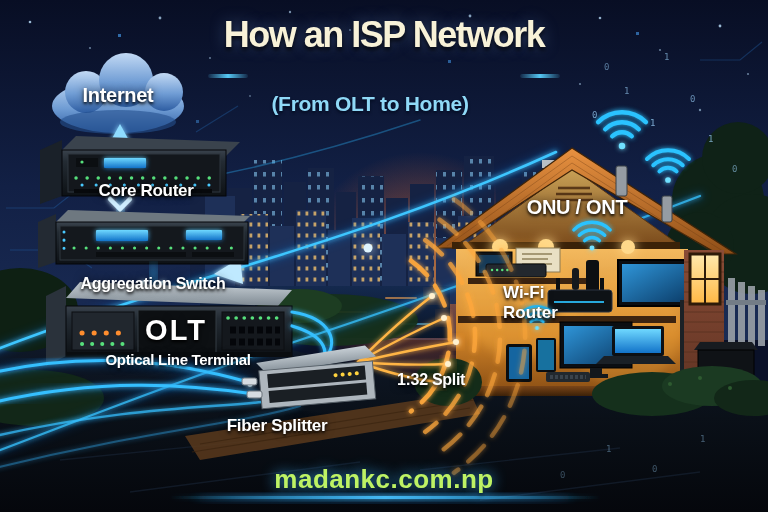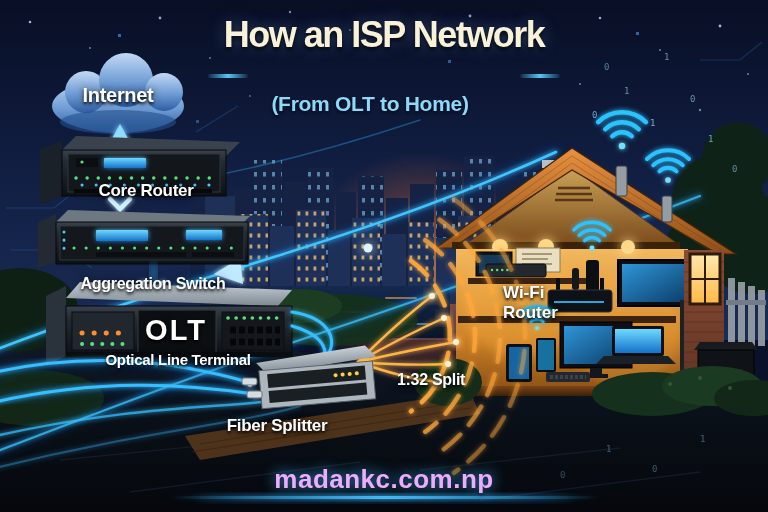--- a/index.html
+++ b/index.html
@@ -9,21 +9,21 @@
   .lbl{position:absolute;transform:translateX(-50%);white-space:nowrap;font-weight:bold;color:#fff;
        text-shadow:0 2px 3px rgba(0,0,0,.9),0 0 8px rgba(0,0,0,.55);z-index:6;letter-spacing:-.3px;}
   .t1{font-size:36px;letter-spacing:-1.5px;color:#f8f2d8;
       text-shadow:0 3px 4px rgba(0,0,0,.8),0 0 16px rgba(140,180,255,.35);}
   .t2{font-size:32px;letter-spacing:-1px;color:#41bdf3;
       text-shadow:0 3px 4px rgba(0,10,30,.85),0 0 16px rgba(60,190,255,.55);}
   .t3{font-size:21px;color:#8fd9f7;text-shadow:0 2px 3px rgba(0,10,30,.9);}
   .dash{position:absolute;height:4px;width:40px;z-index:6;border-radius:2px;
         background:linear-gradient(90deg,rgba(80,200,255,.1),#55c8f5,rgba(80,200,255,.1));}
   .olt-big{font-size:29px;letter-spacing:2px;}
-  .footer-lbl{font-size:26px;color:#f0abfc;letter-spacing:.5px;
+  .footer-lbl{font-size:26px;color:#bef264;letter-spacing:.5px;
       text-shadow:0 0 14px rgba(60,180,255,.95),0 2px 4px rgba(0,0,0,.85);}
   .wifi-lbl{position:absolute;z-index:6;font-weight:bold;color:#fff;font-size:17px;line-height:1.2;
       text-shadow:0 2px 3px rgba(0,0,0,.9),0 0 8px rgba(0,0,0,.6);}
 </style>
 </head>
 <body>
 
 <div class="scene">
 
 <svg class="art" width="768" height="512" viewBox="0 0 768 512">
@@ -501,20 +501,21 @@
 <div class="dash" style="left:520px;top:74px;"></div>
 <div class="lbl t3" style="left:370px;top:92px;">(From OLT to Home)</div>
 
 <div class="lbl" style="left:118px;top:84px;font-size:20px;">Internet</div>
 <div class="lbl" style="left:146px;top:181px;font-size:17px;">Core Router</div>
 <div class="lbl" style="left:153px;top:256px;font-size:16px;margin-top:19px;">Aggregation Switch</div>
 <div class="lbl olt-big" style="left:176px;top:314px;">OLT</div>
 <div class="lbl" style="left:178px;top:351px;font-size:15px;">Optical Line Terminal</div>
 <div class="lbl" style="left:277px;top:416px;font-size:17px;">Fiber Splitter</div>
 <div class="lbl" style="left:431px;top:371px;font-size:16px;">1:32 Split</div>
+<div class="lbl" style="left:577px;top:196px;font-size:20px;">ONU / ONT</div>
 
 <div class="wifi-lbl" style="left:503px;top:283px;">
   <div>Wi-Fi</div>
   <div>Router</div>
 </div>
 
 <div class="lbl footer-lbl" style="left:384px;top:464px;">madankc.com.np</div>
 
 </div>
 

